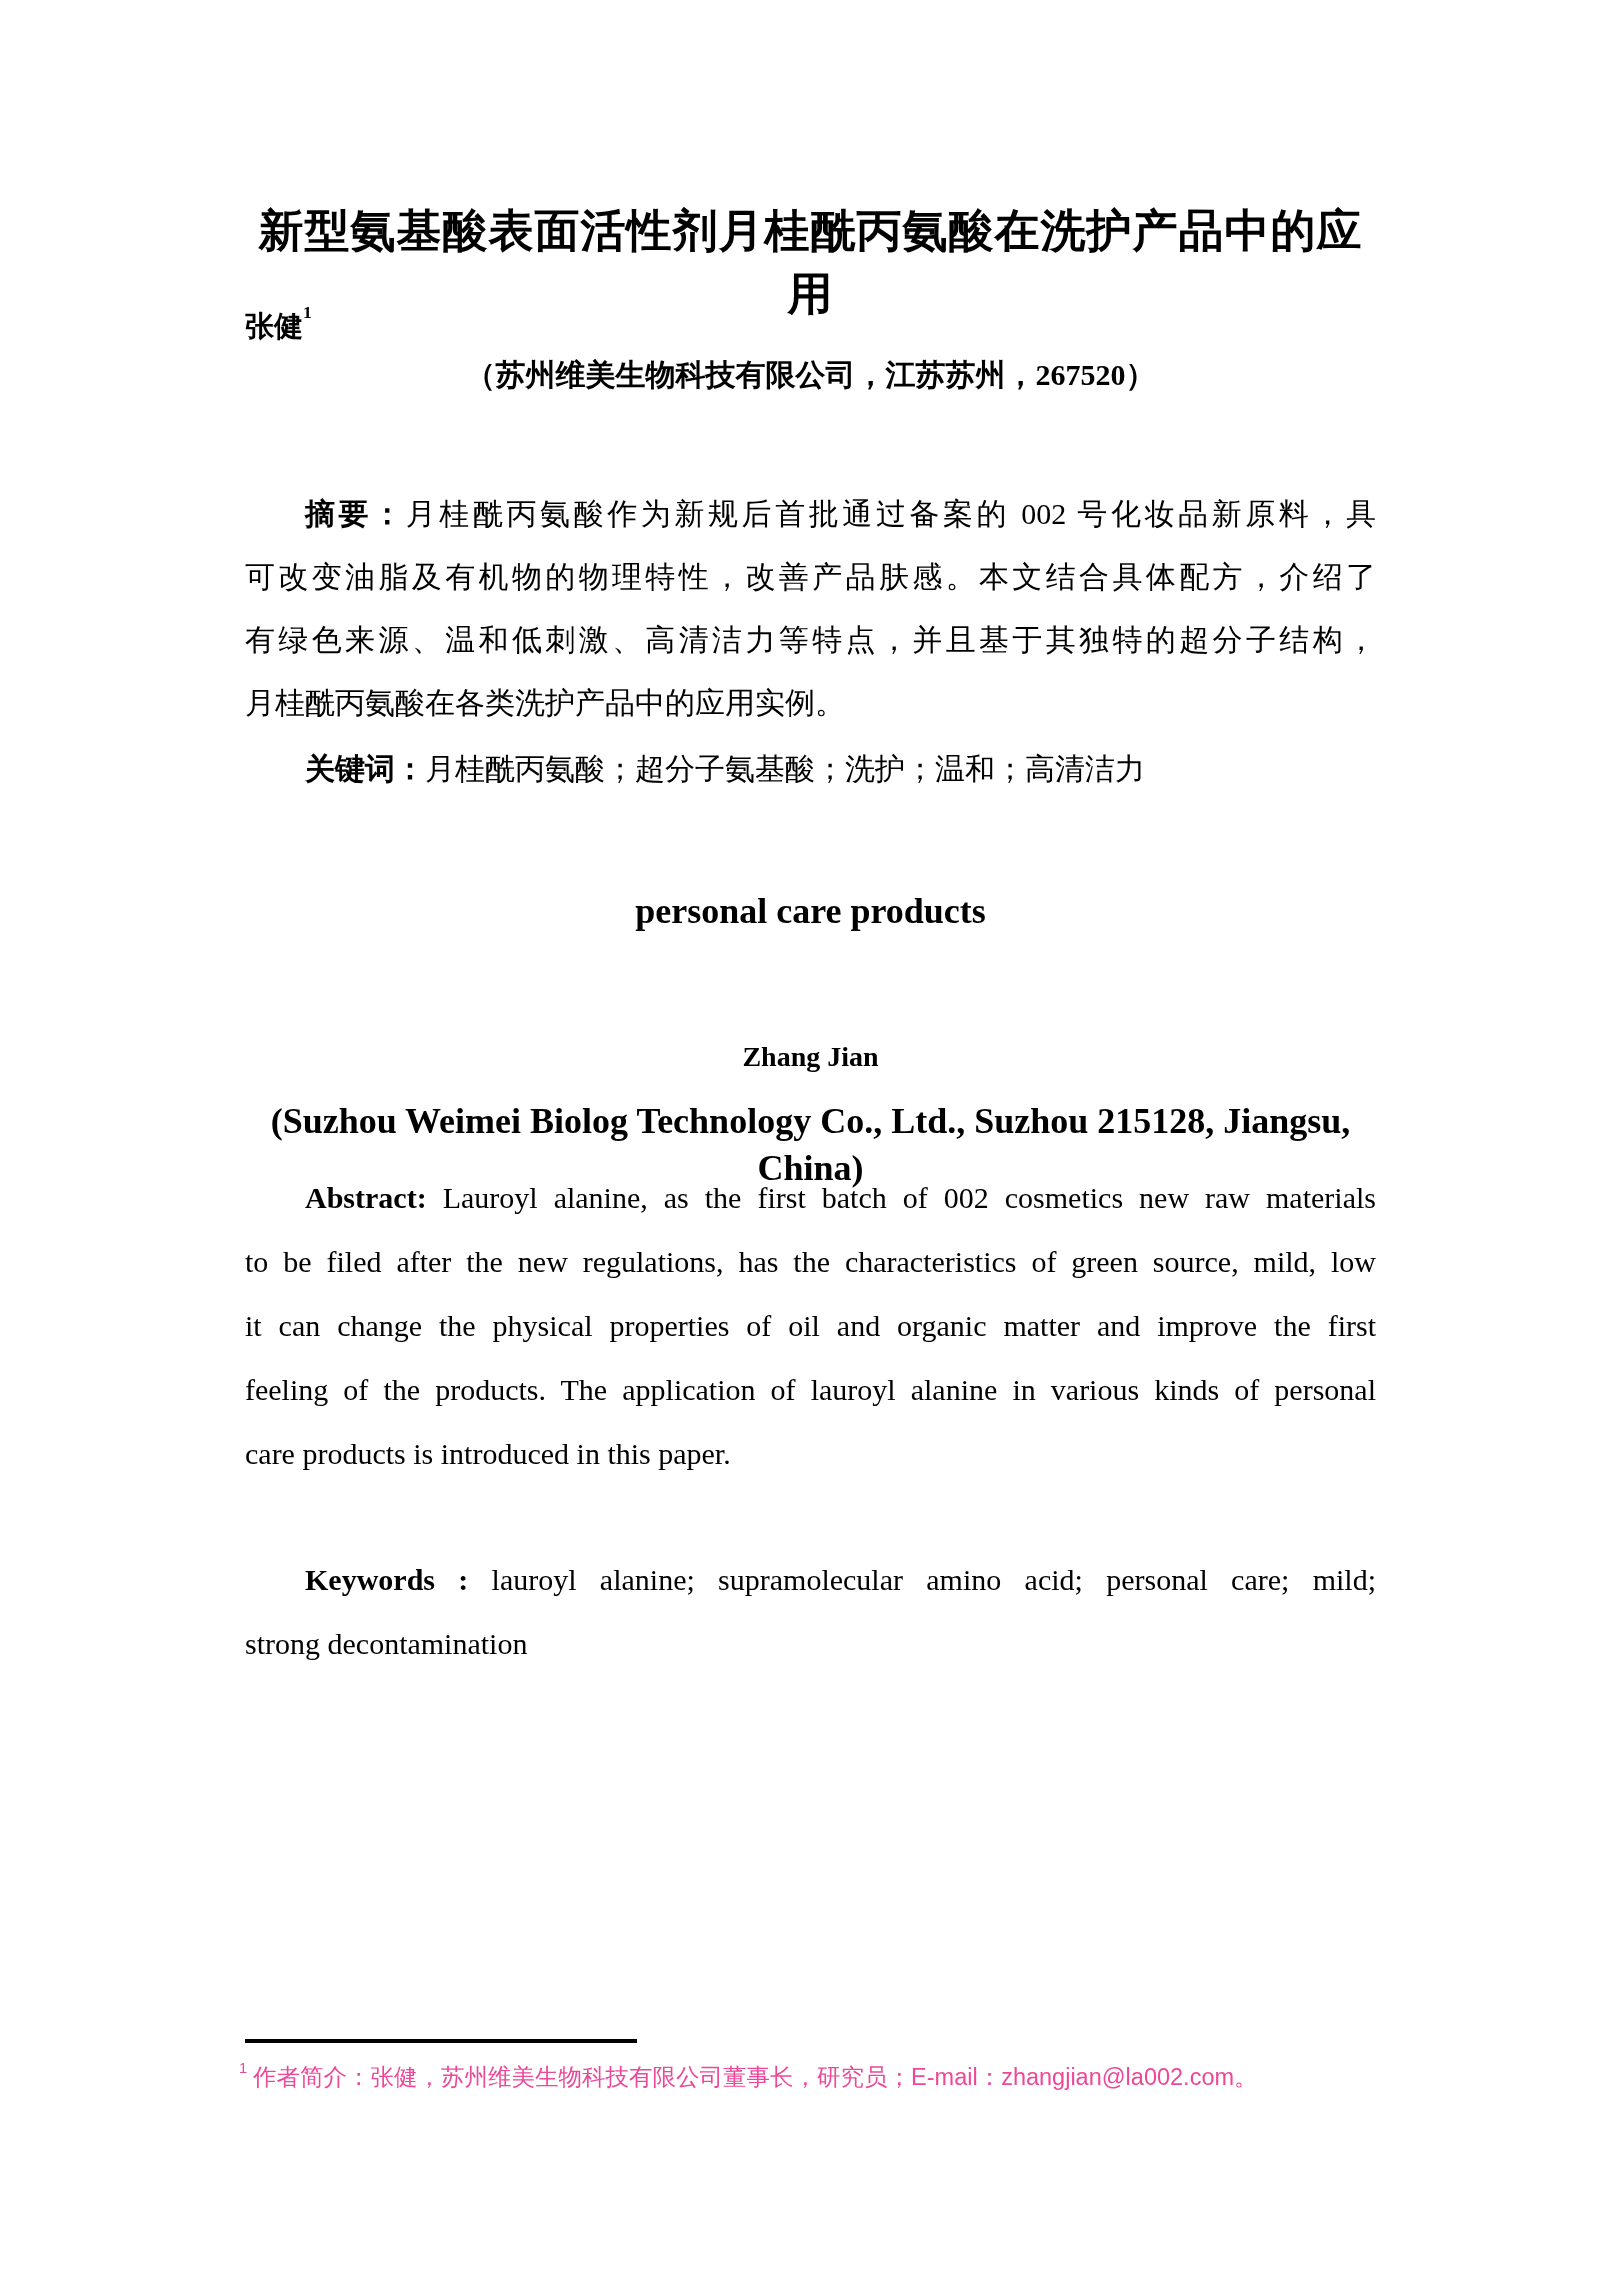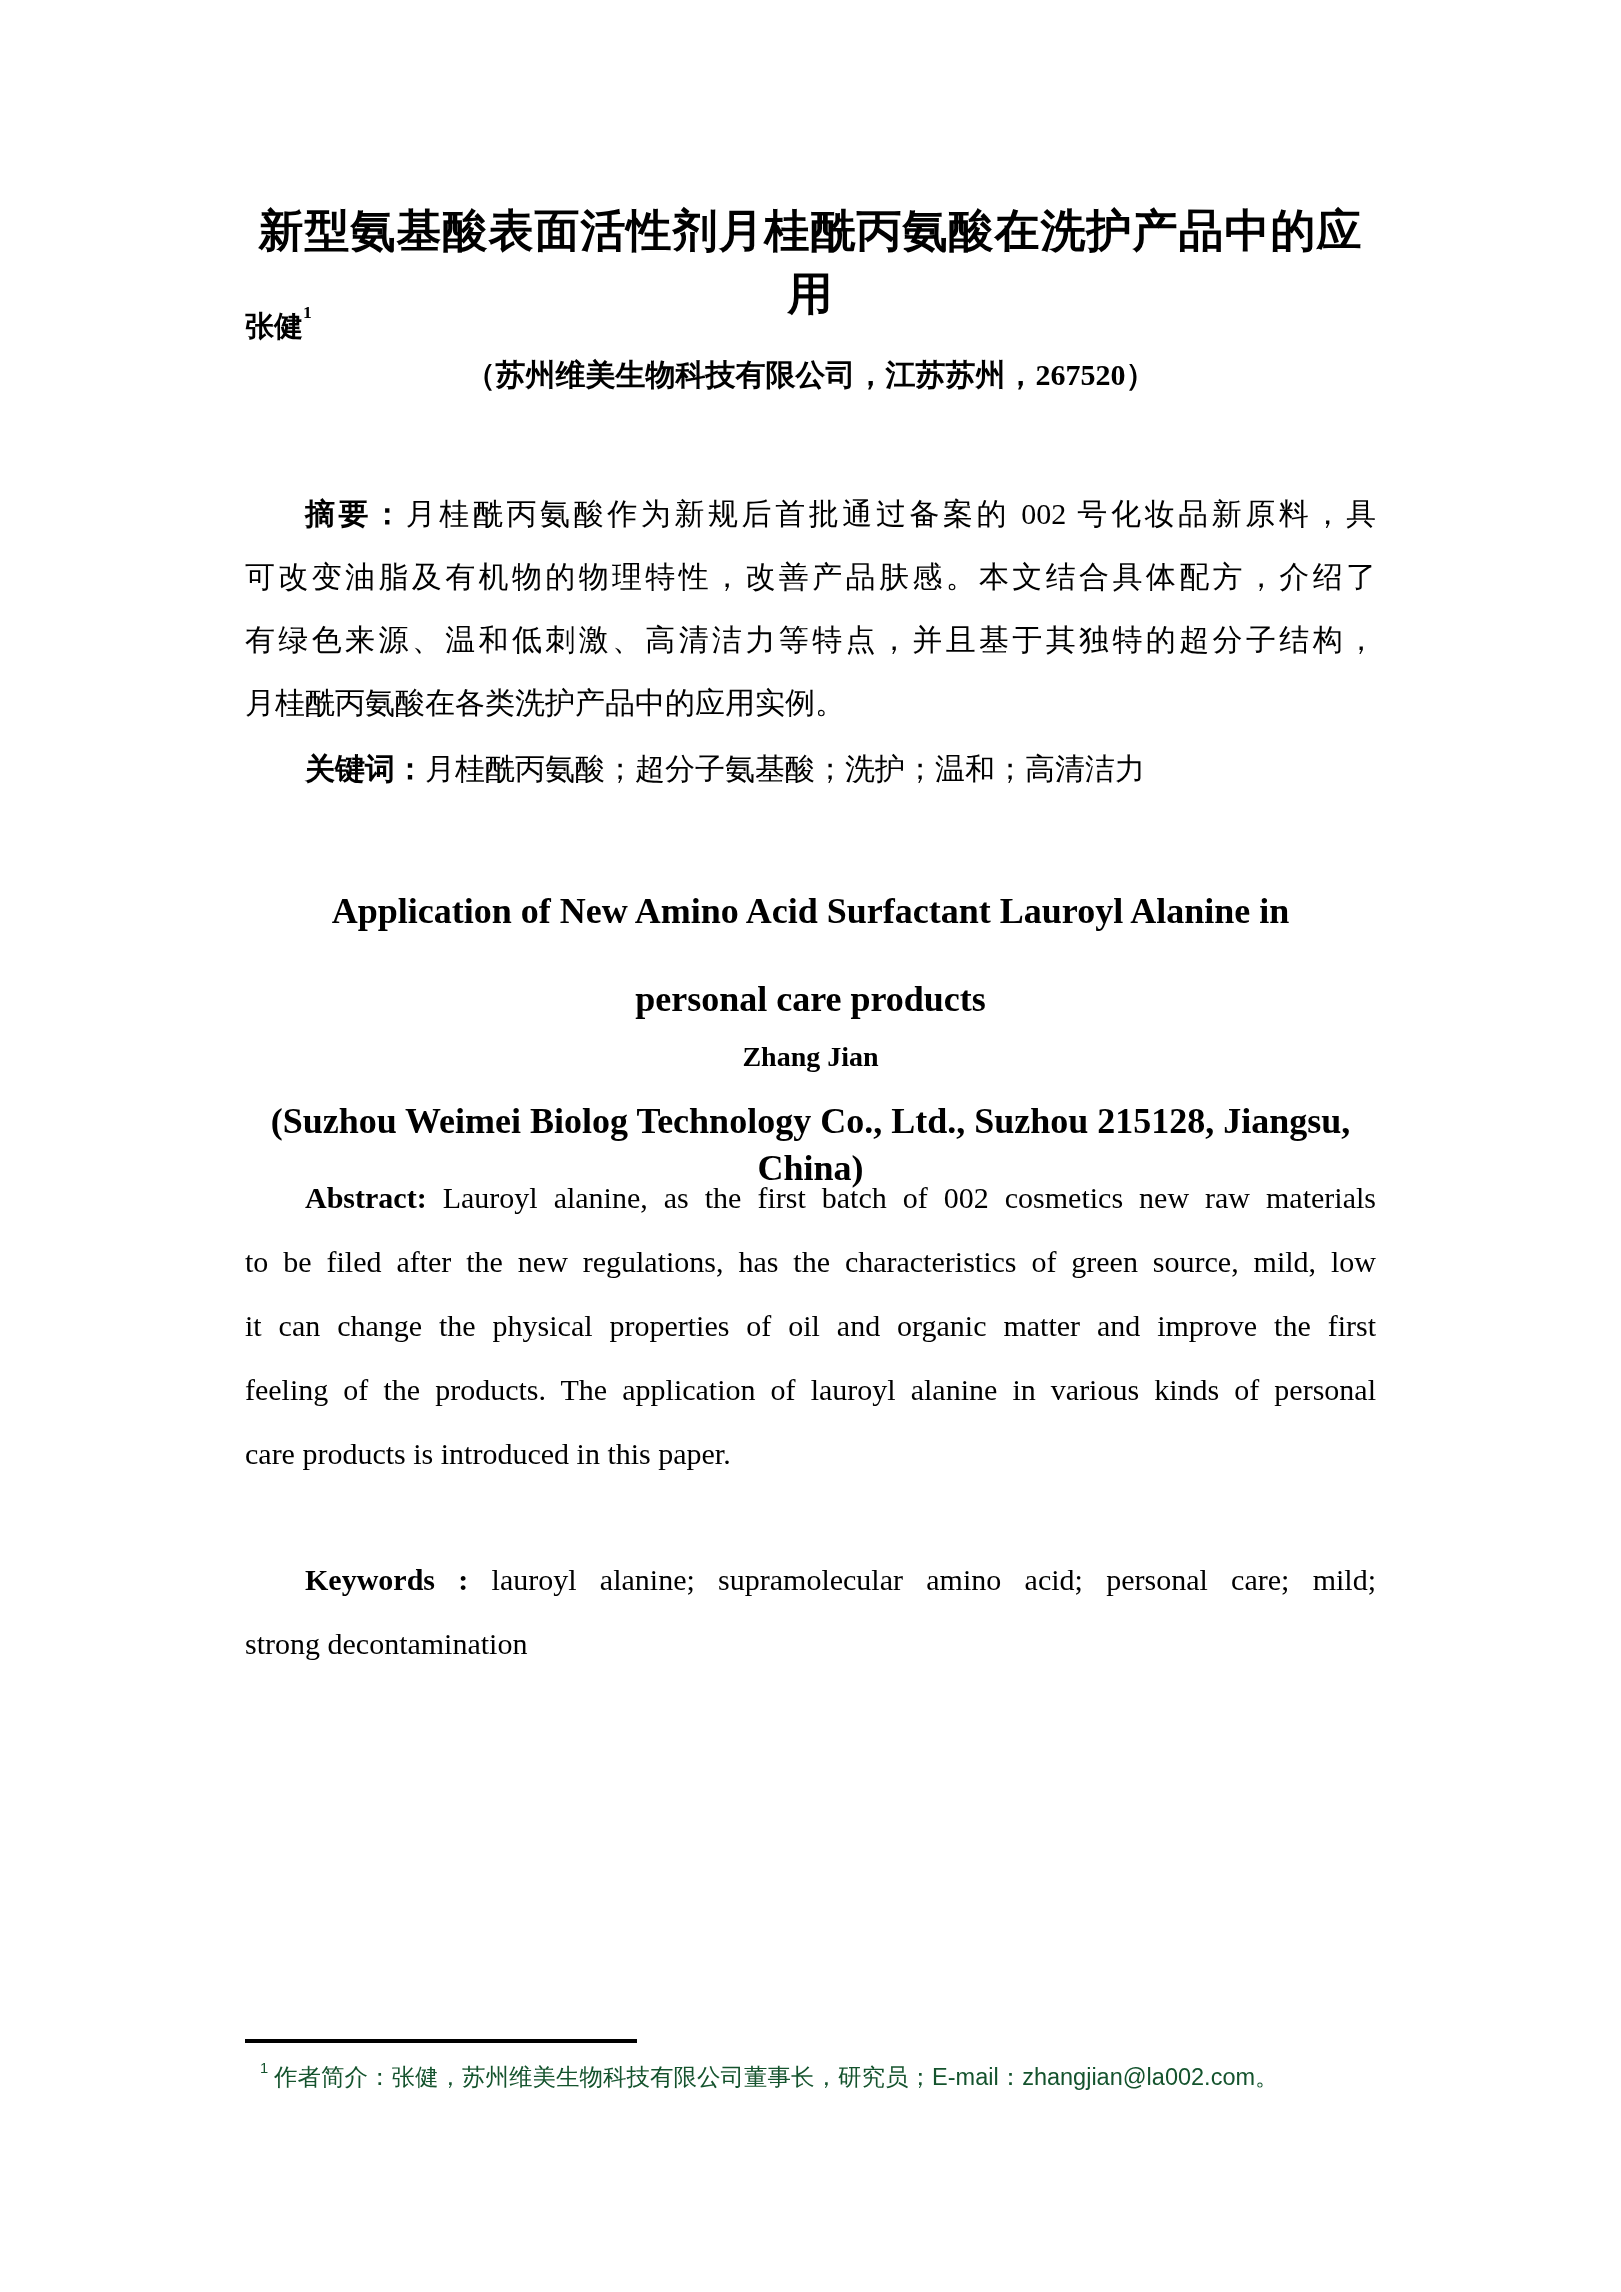--- a/index.html
+++ b/index.html
@@ -53,23 +53,23 @@
   }
   .en-body{font-size:30px;line-height:64px;}
   .abs-en{top:1158px;}
   .kw-en{top:1540px;}
 
   .footnote-rule{
     position:absolute;left:245px;top:2031px;
     width:392px;height:3.9px;background:#000000;
   }
   .footnote{
-    position:absolute;left:260px;top:2041px;width:1131px;
+    position:absolute;left:239px;top:2041px;width:1131px;
     font-family:"Liberation Sans","DejaVu Sans",sans-serif;
-    font-size:23.5px;line-height:39px;color:#14532d;
+    font-size:23.5px;line-height:39px;color:#ec4899;
   }
   .footnote sup{font-size:14.7px;vertical-align:11.8px;margin-right:5.9px;}
 </style>
 </head>
 <body>
 
 <div class="page">
   <div class="content">
 
     <div class="blk title-cn">新型氨基酸表面活性剂月桂酰丙氨酸在洗护产品中的应用</div>
@@ -83,21 +83,20 @@
       <div class="jline">可改变油脂及有机物的物理特性，改善产品肤感。本文结合具体配方，介绍了</div>
       <div class="jline">有绿色来源、温和低刺激、高清洁力等特点，并且基于其独特的超分子结构，</div>
       <div class="lastline">月桂酰丙氨酸在各类洗护产品中的应用实例。</div>
     </div>
 
     <div class="blk cjk-body kw-cn">
       <div class="lastline indent"><span class="lbl">关键词：</span><span>月桂酰丙氨酸；超分子氨基酸；洗护；温和；高清洁力</span></div>
     </div>
 
     <div class="blk title-en">
-      <div>Application of New Amino Acid Surfactant Lauroyl Alanine in</div>
       <div>personal care products</div>
     </div>
 
     <div class="blk author-en">Zhang Jian</div>
 
     <div class="blk affil-en">(Suzhou Weimei Biolog Technology Co., Ltd., Suzhou 215128, Jiangsu, China)</div>
 
     <div class="blk en-body abs-en">
       <div class="jline indent"><span class="lbl">Abstract:</span><span> Lauroyl alanine, as the first batch of 002 cosmetics new raw materials</span></div>
       <div class="jline">to be filed after the new regulations, has the characteristics of green source, mild, low</div>

